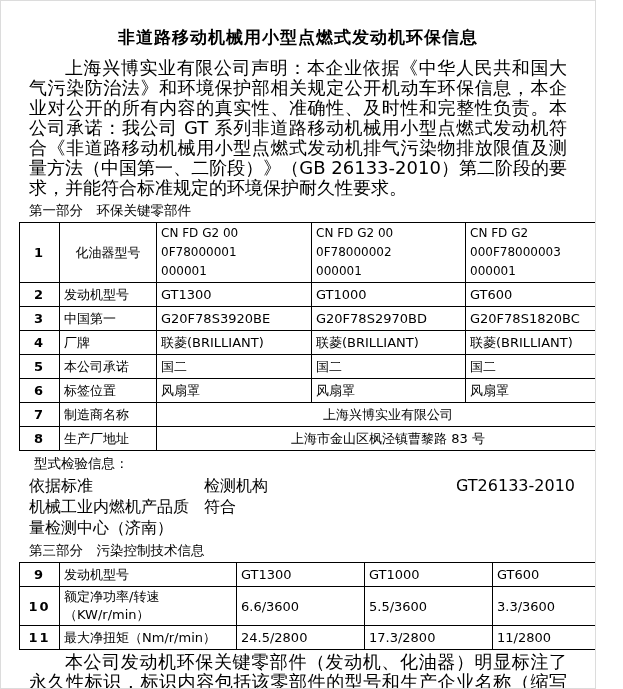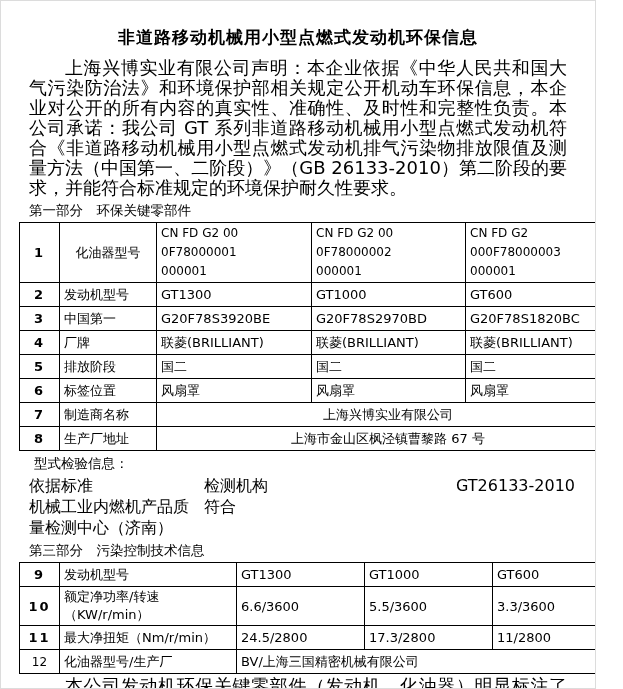--- a/index.html
+++ b/index.html
@@ -90,41 +90,41 @@
     </tr>
     <tr>
       <th class="num">4</th>
       <td class="lbl">厂牌</td>
       <td class="val">联菱(BRILLIANT)</td>
       <td class="val">联菱(BRILLIANT)</td>
       <td class="val">联菱(BRILLIANT)</td>
     </tr>
     <tr>
       <th class="num">5</th>
-      <td class="lbl">排放阶段</td>
+      <td class="lbl">本公司承诺</td>
       <td class="val">国二</td>
       <td class="val">国二</td>
       <td class="val">国二</td>
     </tr>
     <tr>
       <th class="num">6</th>
       <td class="lbl">标签位置</td>
       <td class="val">风扇罩</td>
       <td class="val">风扇罩</td>
       <td class="val">风扇罩</td>
     </tr>
     <tr>
       <th class="num">7</th>
       <td class="lbl">制造商名称</td>
       <td class="val left" colspan="3">上海兴博实业有限公司</td>
     </tr>
     <tr>
       <th class="num">8</th>
       <td class="lbl">生产厂地址</td>
-      <td class="val left" colspan="3">上海市金山区枫泾镇曹黎路 67 号</td>
+      <td class="val left" colspan="3">上海市金山区枫泾镇曹黎路 83 号</td>
     </tr>
   </tbody>
     </table>
 
   <div class="sec-heading" style="margin-left:33px;">型式检验信息：</div>
 
   <div class="inspect">
     <span>依据标准</span>
     <span>检测机构</span>
     <span>GT26133-2010</span>
@@ -157,25 +157,20 @@
       <td class="val">5.5/3600</td>
       <td class="val">3.3/3600</td>
     </tr>
     <tr>
       <th class="num">11</th>
       <td class="lbl">最大净扭矩（Nm/r/min）</td>
       <td class="val">24.5/2800</td>
       <td class="val">17.3/2800</td>
       <td class="val">11/2800</td>
     </tr>
-    <tr>
-      <th class="num plain">12</th>
-      <td class="lbl">化油器型号/生产厂</td>
-      <td class="val" colspan="3">BV/上海三国精密机械有限公司</td>
-    </tr>
   </tbody>
     </table>
 
   <p class="para">本公司发动机环保关键零部件（发动机、化油器）明显标注了永久性标识，标识内容包括该零部件的型号和生产企业名称（缩写或徽标）</p>
 
   <table class="t4">
     <colgroup>
         <col style="width:40px">
         <col style="width:177px">
         <col style="width:128px">

